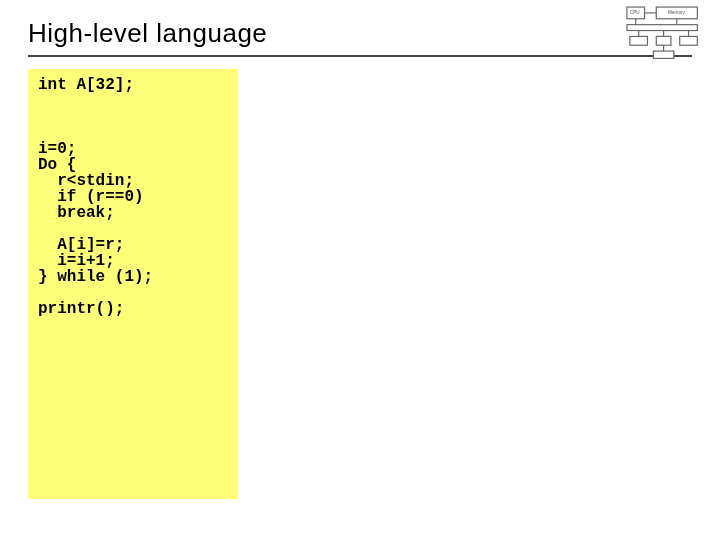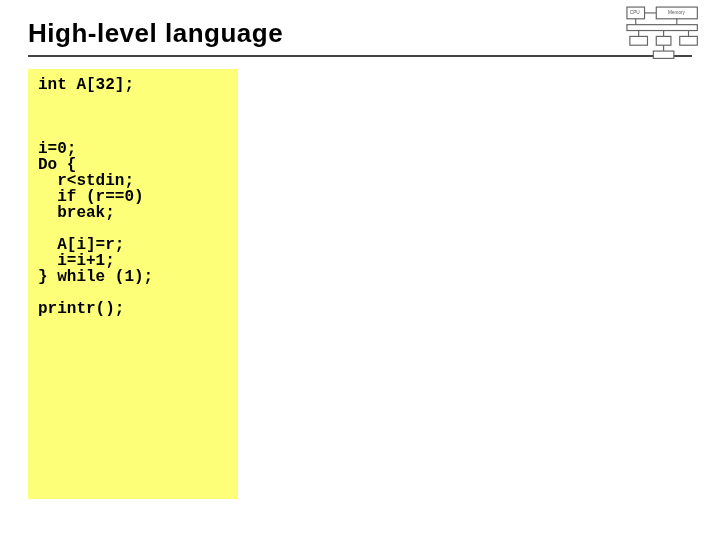--- a/index.html
+++ b/index.html
@@ -9,21 +9,21 @@
     background: #ffffff;
     font-family: "Trebuchet MS", "Comic Sans MS", Verdana, sans-serif;
     position: relative;
     overflow: hidden;
   }
   .slide {
     padding: 18px 28px 0 28px;
   }
   .title {
     font-size: 26px;
-    font-weight: bold;
+    font-weight: normal;
     color: #000;
     letter-spacing: 0.5px;
     padding-bottom: 4px;
   }
   .rule {
     border: none;
     border-top: 2px solid #444;
     margin-top: 2px;
     margin-bottom: 12px;
   }

